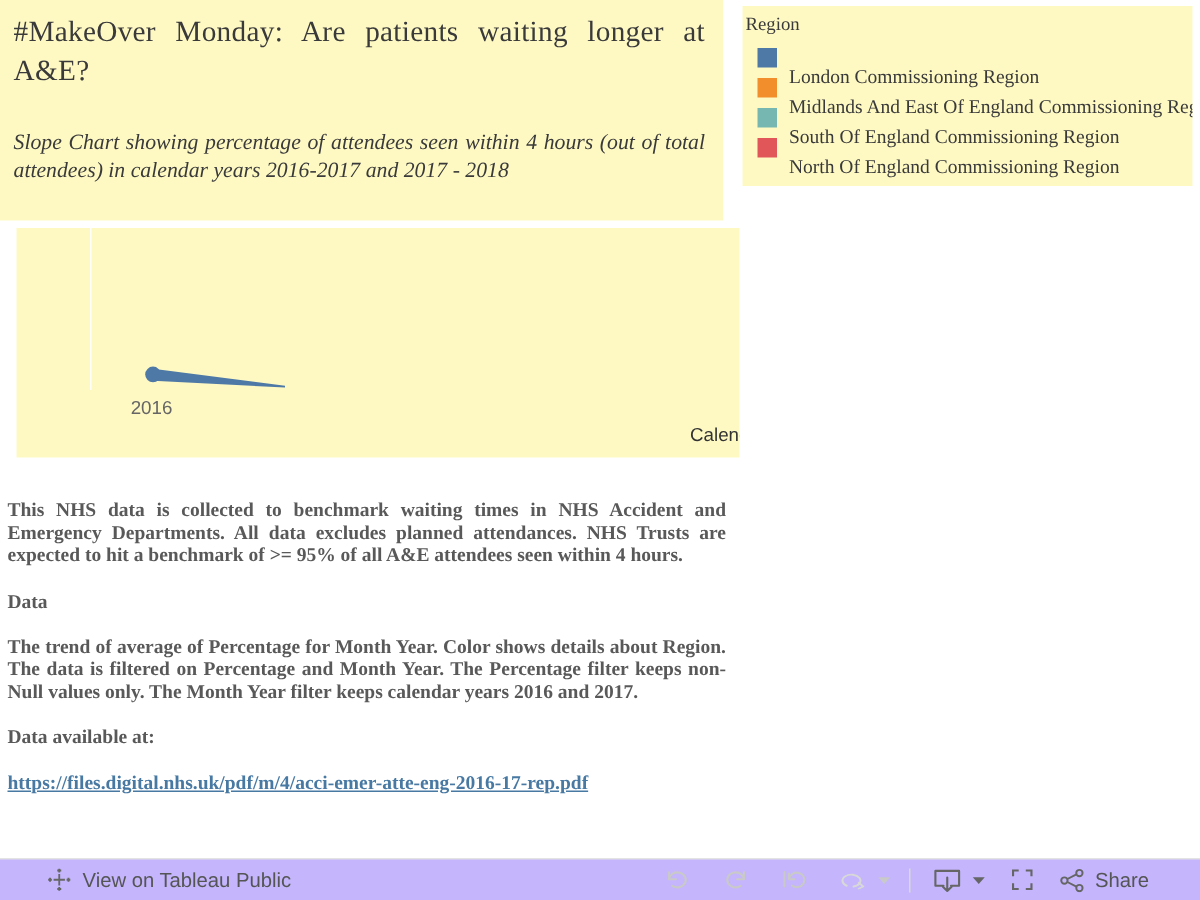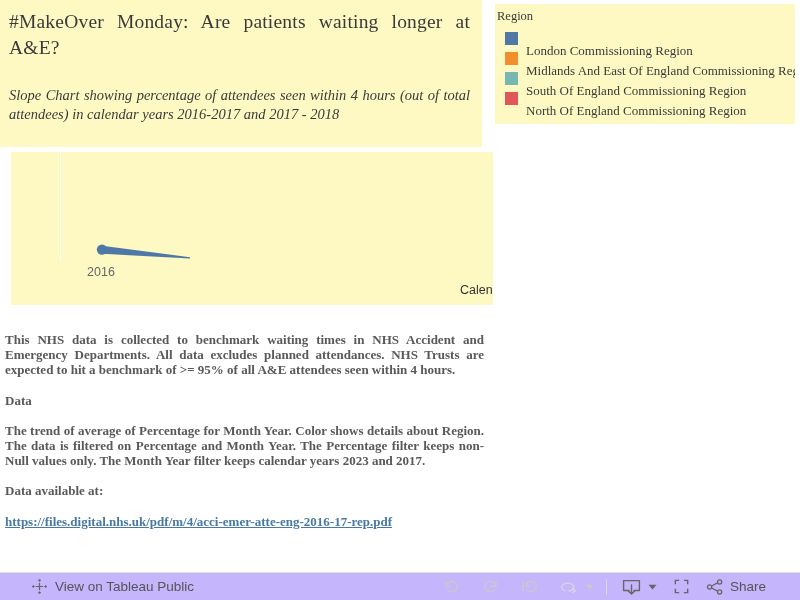--- a/index.html
+++ b/index.html
@@ -92,21 +92,21 @@
     <polygon points="91,93.8 179,105.2 179,106.4 91,101.8" fill="#4e79a7"></polygon>
     <circle cx="91" cy="97.6" r="5.2" fill="#4e79a7"></circle>
   </svg>
   <div class="x-tick">2016</div>
   <div class="x-axis-title">Calendar Year</div>
 </div>
 
 <div class="desc">
   <p>This NHS data is collected to benchmark waiting times in NHS Accident and Emergency Departments.  All data excludes planned attendances.  NHS Trusts are expected to hit a benchmark of &gt;= 95% of all A&amp;E attendees seen within 4 hours.</p>
   <p>Data</p>
-  <p>The trend of average of Percentage for Month Year.  Color shows details about Region. The data is filtered on Percentage and Month Year. The Percentage filter keeps non-Null values only. The Month Year filter keeps calendar years 2023 and 2017.</p>
+  <p>The trend of average of Percentage for Month Year.  Color shows details about Region. The data is filtered on Percentage and Month Year. The Percentage filter keeps non-Null values only. The Month Year filter keeps calendar years 2016 and 2017.</p>
   <p>Data available at:</p>
   <p><a href="#">https://files.digital.nhs.uk/pdf/m/4/acci-emer-atte-eng-2016-17-rep.pdf</a></p>
 </div>
 
 <div class="toolbar">
   <div class="tb-left">
     <svg class="ic icon-active" width="17" height="17" viewBox="0 0 18 18" fill="none" stroke="currentColor" stroke-width="1.3">
       <path d="M9 5 V13 M5 9 H13"></path>
       <path d="M9 1.2 V3.8 M7.6 2.5 H10.4"></path>
       <path d="M9 14.2 V16.8 M7.6 15.5 H10.4"></path>

